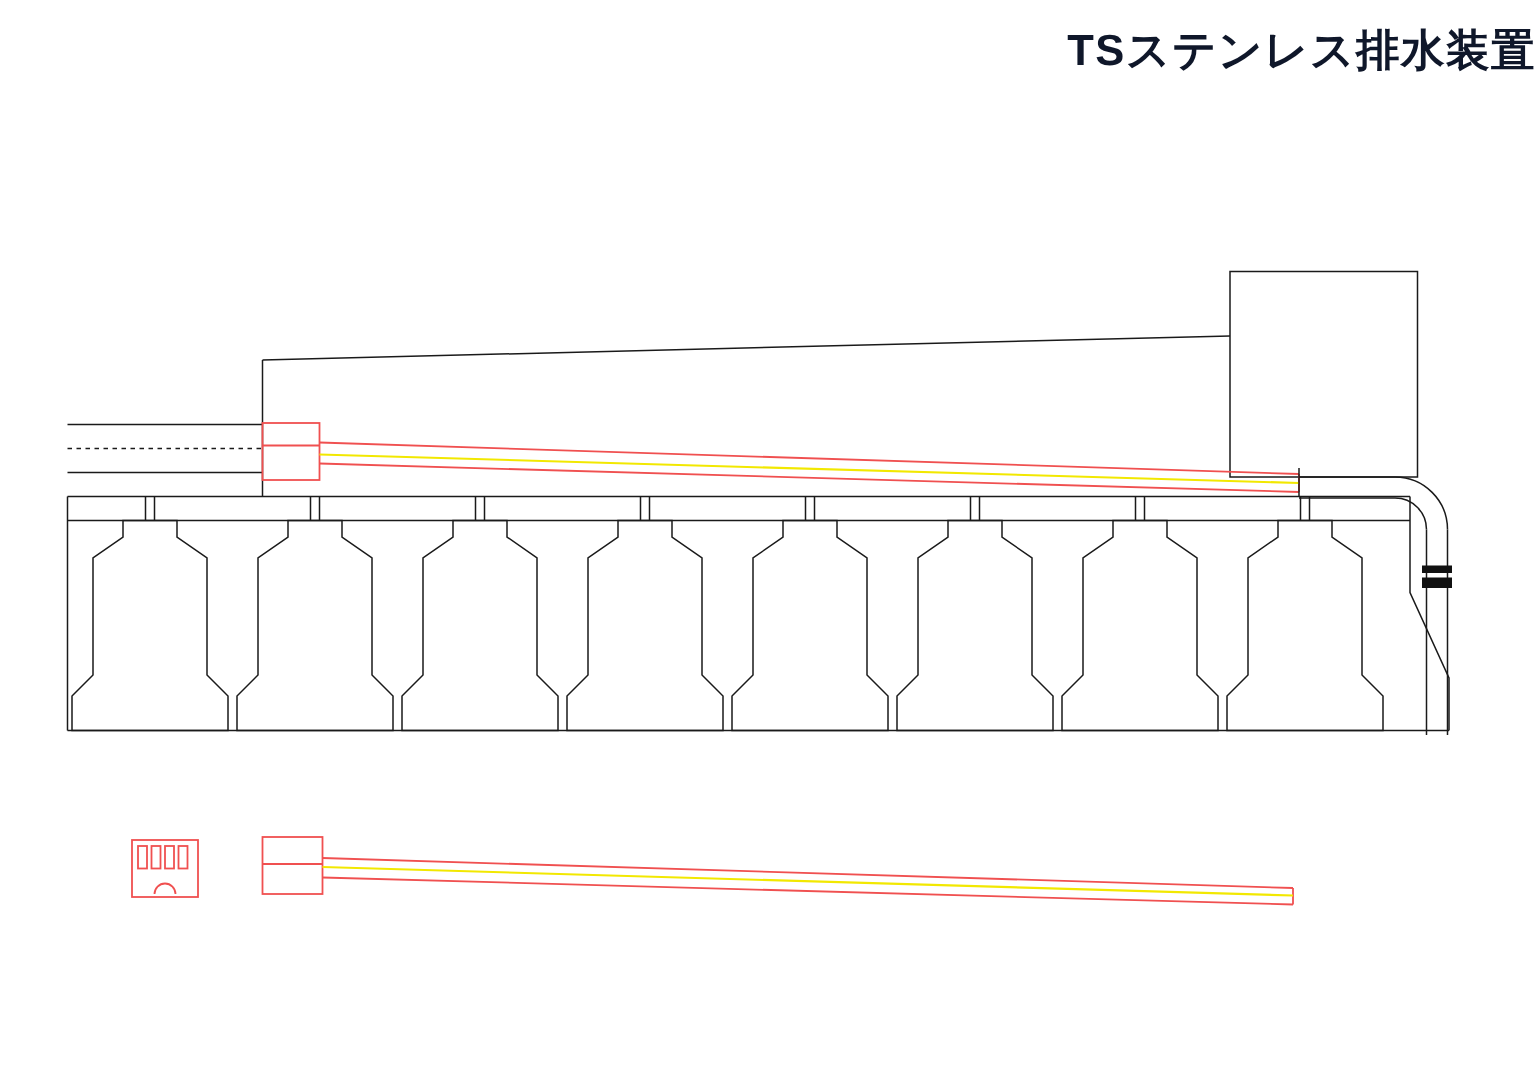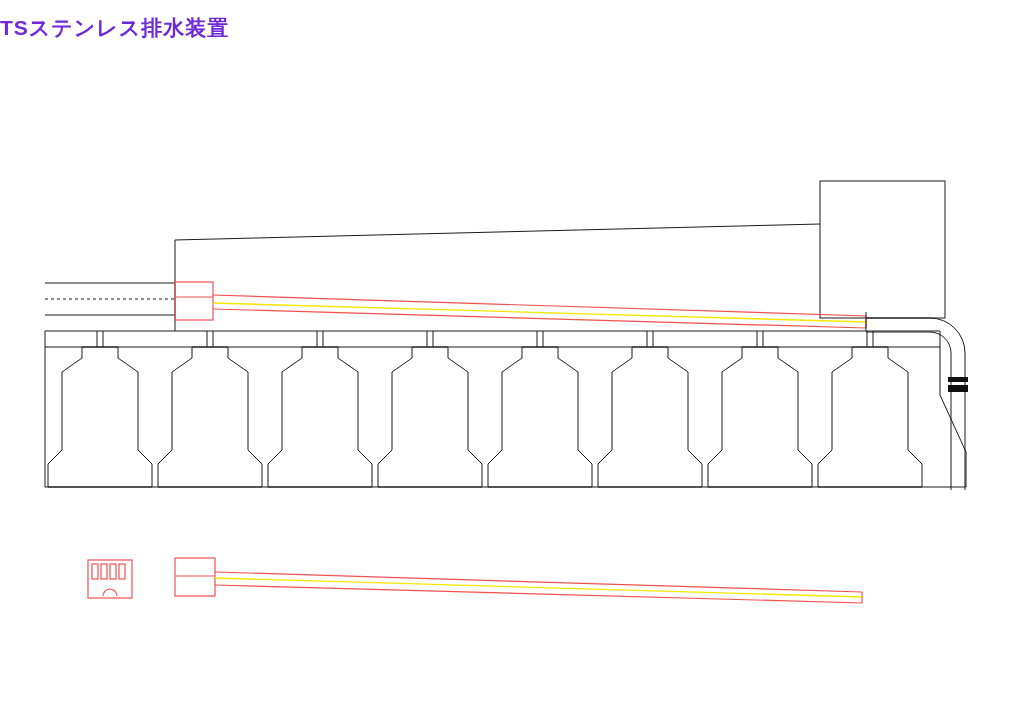--- a/index.html
+++ b/index.html
@@ -10,22 +10,22 @@
     --background:#ffffff;
   }
   html,body{margin:0;padding:0;}
   body{background:#e9e9e9;font-family:"Liberation Sans", sans-serif;}
   .canvas{
     width:1024px;height:724px;position:relative;
     background:var(--background);margin:0 auto;overflow:hidden;
   }
   .drawing-title{
     position:absolute;top:14px;left:0;width:100%;
-    text-align:left;font-size:21px;font-weight:600;
-    letter-spacing:1px;color:#6d28d9;
+    text-align:right;font-size:29px;font-weight:600;
+    letter-spacing:1px;color:#0f172a;
     font-family:"Liberation Sans", sans-serif;
   }
   svg{position:absolute;top:0;left:0;}
   .k{stroke:var(--line);stroke-width:1;fill:none;}
   .k-dash{stroke:var(--line);stroke-width:1;fill:none;stroke-dasharray:3,3;}
   .r{stroke:var(--drain_red);stroke-width:1.2;fill:none;}
   .y{stroke:var(--water_yellow);stroke-width:1.4;fill:none;}
   .fit{fill:var(--fitting_dark);stroke:none;}
 </style>
 </head>

